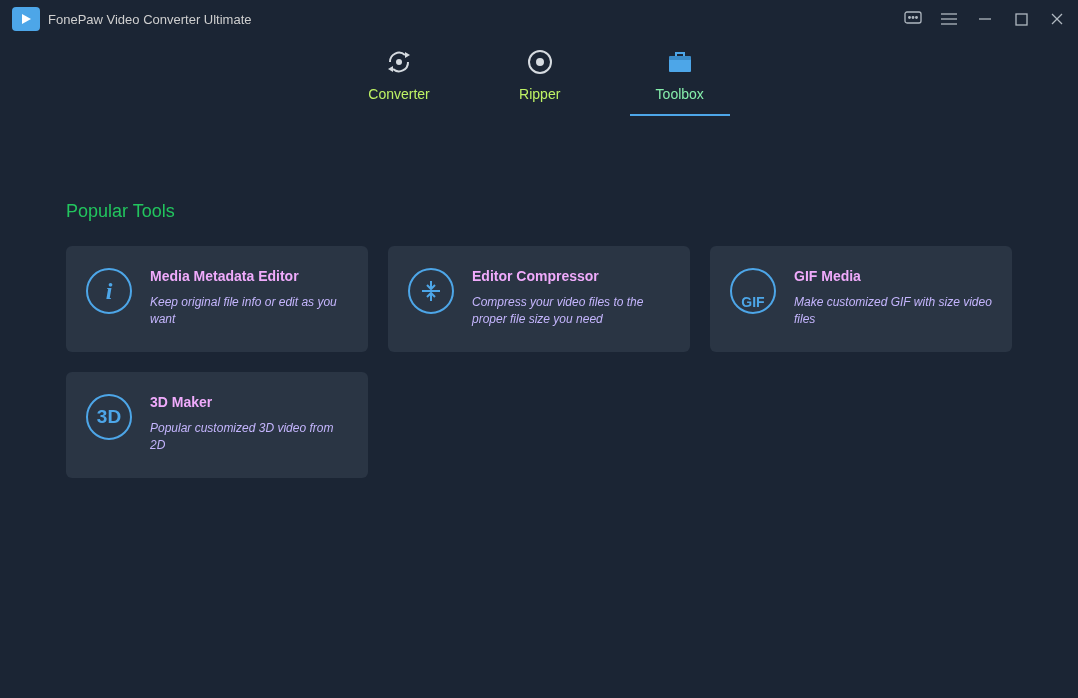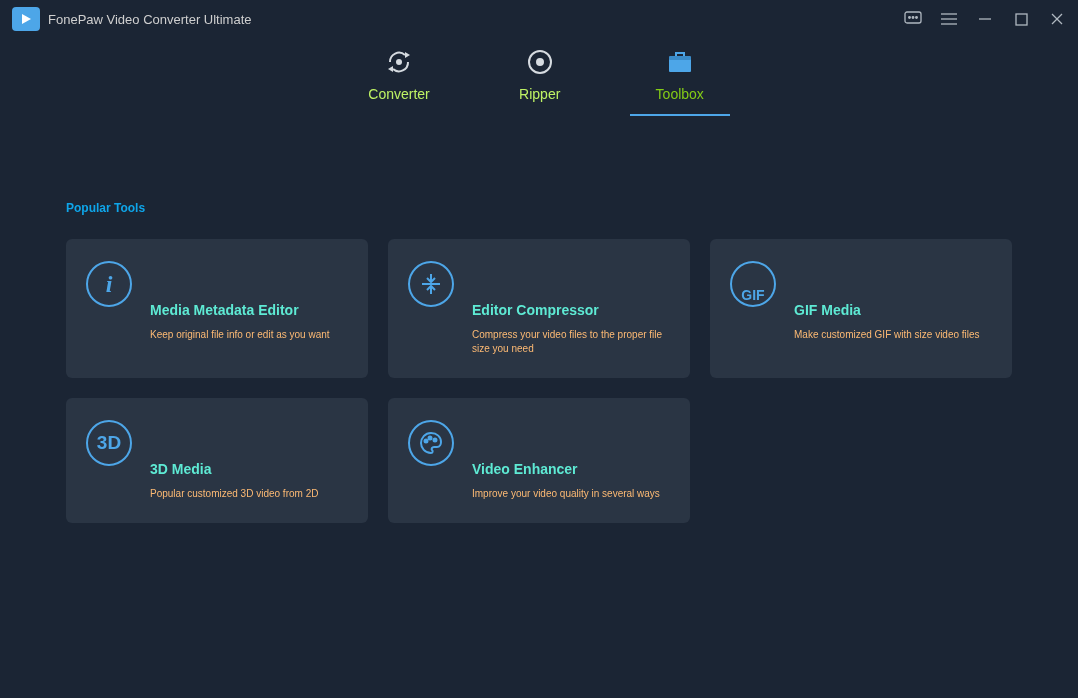--- a/index.html
+++ b/index.html
@@ -65,40 +65,40 @@
       flex-direction: column;
       align-items: center;
       gap: 10px;
       padding: 0 20px 12px 20px;
       cursor: pointer;
       color: #bef264;
       border-bottom: 2px solid transparent;
       min-width: 100px;
     }
     .nav-item.active {
-      color: #84cc16;
+      color: #86efac;
       border-bottom: 2px solid #4da6e8;
     }
     .nav-icon {
       width: 28px;
       height: 28px;
       display: flex;
       align-items: center;
       justify-content: center;
     }
     .nav-label {
       font-size: 14px;
     }
     .content {
       padding: 85px 66px 0 66px;
     }
     .section-title {
-      font-size: 12px;
-      color: #0ea5e9;
-      font-weight: 700;
+      font-size: 18px;
+      color: #22c55e;
+      font-weight: 400;
       margin-bottom: 24px;
     }
     .tools-grid {
       display: grid;
       grid-template-columns: repeat(3, 1fr);
       gap: 20px;
     }
     .tool-card {
       background: #2a3544;
       border-radius: 6px;
@@ -122,27 +122,27 @@
       font-weight: bold;
     }
     .tool-info {
       display: flex;
       flex-direction: column;
       gap: 10px;
     }
     .tool-title {
       font-size: 14px;
       font-weight: bold;
-      color: #5eead4;
-      margin-top: 41px;
+      color: #f0abfc;
     }
     .tool-desc {
-      font-size: 10px;
-      color: #fdba74;
+      font-size: 12px;
+      color: #c4b5fd;
       line-height: 1.4;
+      font-style: italic;
     }
   </style>
 </head>
 <body>
 
 <div class="titlebar">
   <div class="titlebar-left">
     <div class="app-logo">
       <svg width="14" height="14" viewBox="0 0 14 14">
         <polygon points="3,2 3,12 12,7" fill="#fff"></polygon>
@@ -257,34 +257,20 @@
         <div class="tool-title">GIF Media</div>
         <div class="tool-desc">Make customized GIF with size video files</div>
       </div>
     </div>
 
     <div class="tool-card">
       <div class="tool-icon">
         <span style="font-size:19px;">3D</span>
       </div>
       <div class="tool-info">
-        <div class="tool-title">3D Media</div>
+        <div class="tool-title">3D Maker</div>
         <div class="tool-desc">Popular customized 3D video from 2D</div>
       </div>
     </div>
 
-    <div class="tool-card">
-      <div class="tool-icon">
-        <svg width="26" height="26" viewBox="0 0 26 26" fill="none" stroke="#4da6e8" stroke-width="2">
-          <path d="M 13 3 C 7 3 3 8 3 13 C 3 18 7 23 13 23 C 15 23 15 21 14 20 C 13 19 14 17 16 17 L 19 17 C 22 17 23 14 23 12 C 23 7 19 3 13 3 Z"></path>
-          <circle cx="8" cy="11" r="1.5" fill="#4da6e8"></circle>
-          <circle cx="12" cy="8" r="1.5" fill="#4da6e8"></circle>
-          <circle cx="17" cy="10" r="1.5" fill="#4da6e8"></circle>
-        </svg>
-      </div>
-      <div class="tool-info">
-        <div class="tool-title">Video Enhancer</div>
-        <div class="tool-desc">Improve your video quality in several ways</div>
-      </div>
-    </div>
 
   </div>
 </div>
 
 </body></html>

